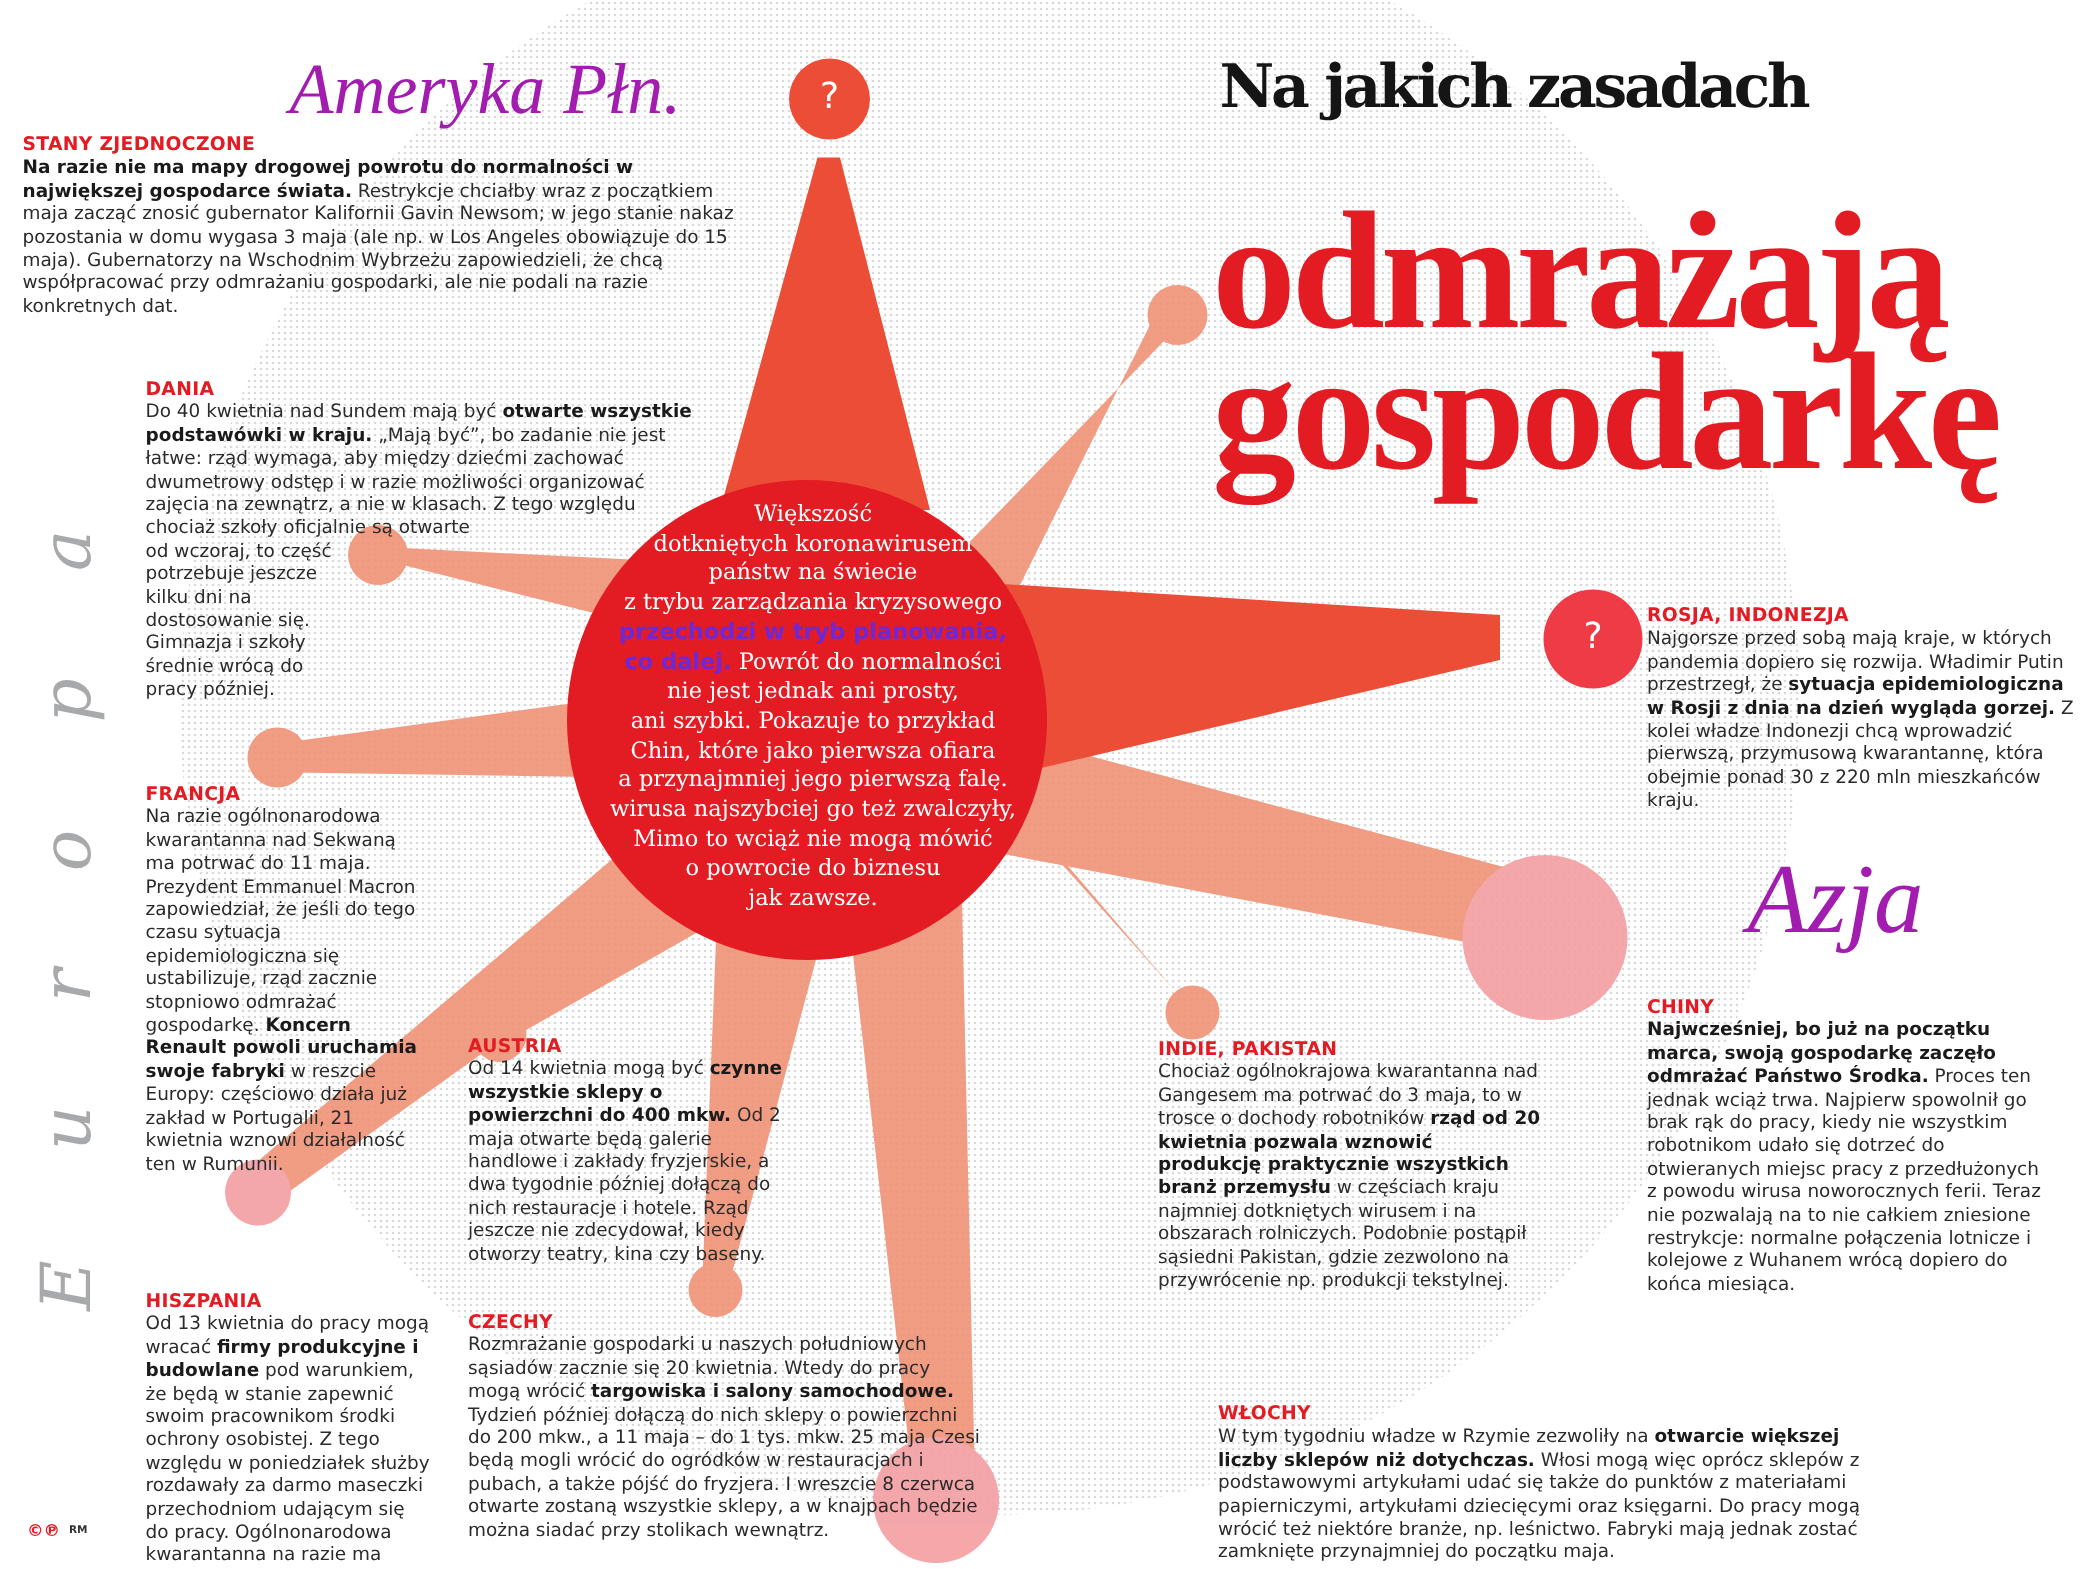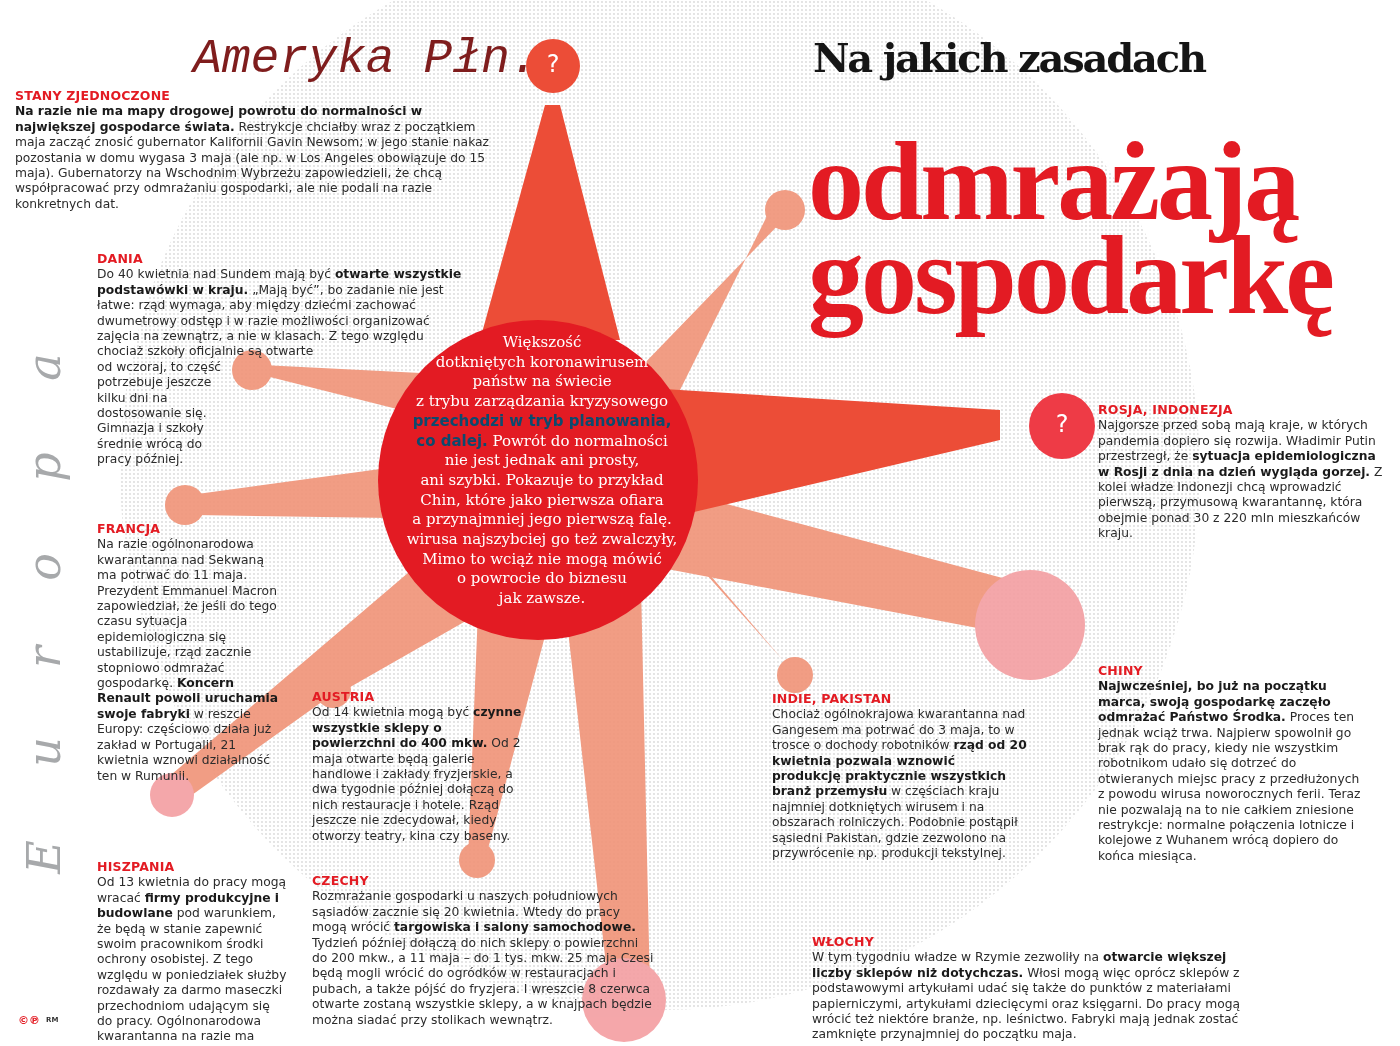--- a/index.html
+++ b/index.html
@@ -1,40 +1,40 @@
 <!DOCTYPE html>
 <html><head>
 <meta charset="utf-8">
 <style>
   * { box-sizing: border-box; margin: 0; padding: 0; }
   html, body { width: 1400px; height: 1046px; background: #ffffff; overflow: hidden; }
   body { position: relative; font-family: "DejaVu Sans", sans-serif; color: #231f20; }
   #stage { position: absolute; left: 0; top: 0; width: 1400px; height: 1046px; }
   .layer-svg { position: absolute; left: 0; top: 0; }
   .region-label {
-    position: absolute; font-family: Liberation Mono, monospace; font-style: italic;
-    color: #7f1d1d; font-weight: normal; white-space: nowrap;
+    position: absolute; font-family: Liberation Serif, serif; font-style: italic;
+    color: #a21caf; font-weight: normal; white-space: nowrap;
   }
   .box { position: absolute; font-size: 12.3px; line-height: 15.4px; color: #2b2b2b; }
   .box .hd { color: #e31b23; font-weight: bold; font-size: 12.5px; letter-spacing: 0.2px; margin-bottom: 1px; text-transform: uppercase; }
   .box b { font-weight: bold; color: #1a1a1a; }
   .title-black {
     position: absolute; font-family: "DejaVu Serif", serif; font-weight: bold;
     color: #151515; font-size: 40px; line-height: 44px; letter-spacing: -2.2px;
   }
   .title-red {
     position: absolute; font-family: "Liberation Serif", serif; font-weight: bold;
     color: #e31b23; font-size: 112px; line-height: 98px; letter-spacing: -3px;
   }
   .center-text {
     position: absolute; left: 382px; top: 333px; width: 320px;
     text-align: center; font-family: "DejaVu Serif", serif;
     color: #ffffff; font-size: 15px; line-height: 19.7px;
   }
-  .center-text b { font-family: "DejaVu Sans", sans-serif; color: #0c4a6e; font-weight: bold; }
+  .center-text b { font-family: "DejaVu Sans", sans-serif; color: #6d28d9; font-weight: bold; }
   .qmark { position: absolute; color: #ffffff; font-family: "DejaVu Sans", sans-serif; font-size: 24px; font-weight: normal; text-align:center; width: 30px; }
   .europa { position: absolute; left: 12px; top: 340px; width: 60px; height: 560px; }
   .europa span {
     position: absolute; left: 12px; font-family: "DejaVu Serif", serif; font-style: italic;
     color: #a7a9ab; font-size: 46px; transform: rotate(-90deg); transform-origin: center; width: 40px; text-align: center;
   }
   .copyright { position: absolute; left: 18px; top: 1014px; font-size: 11px; color: #e31b23; font-weight: bold; }
   .rm { position: absolute; left: 46px; top: 1016px; font-size: 7px; color: #333; font-weight: bold; }
 </style>
 </head>
@@ -90,20 +90,21 @@
       <circle cx="1062" cy="426" r="33" fill="#ee3b46"></circle>
     </g>
 
     <circle cx="538" cy="480" r="160" fill="#e31b23"></circle>
   </svg>
 
   <div class="qmark" style="left:538px;top:50px;">?</div>
   <div class="qmark" style="left:1047px;top:410px;">?</div>
 
   <div class="region-label" style="left:193px;top:32px;font-size:48px;">Ameryka Płn.</div>
+  <div class="region-label" style="left:1165px;top:562px;font-size:66px;">Azja</div>
 
   <div class="europa">
     <span style="top:0px;">a</span>
     <span style="top:100px;">p</span>
     <span style="top:200px;">o</span>
     <span style="top:290px;">r</span>
     <span style="top:385px;">u</span>
     <span style="top:490px;">E</span>
   </div>
 

